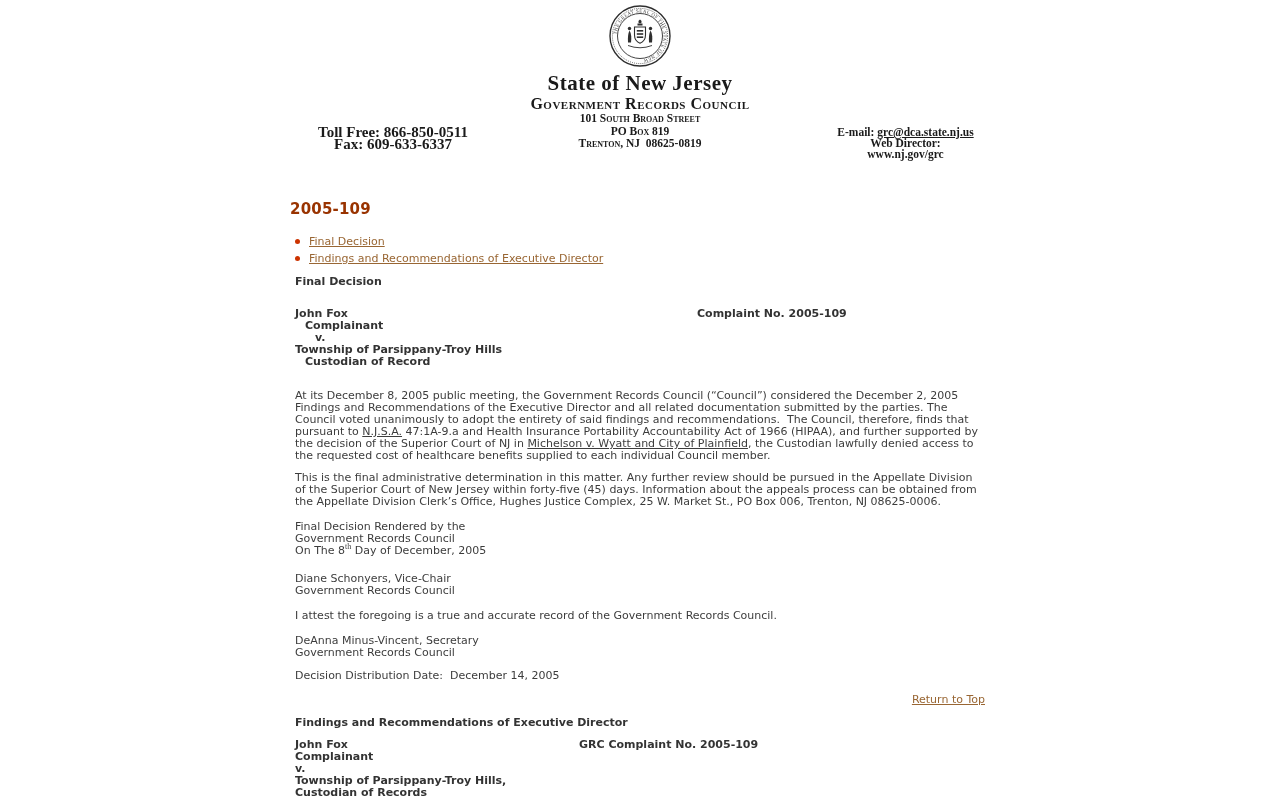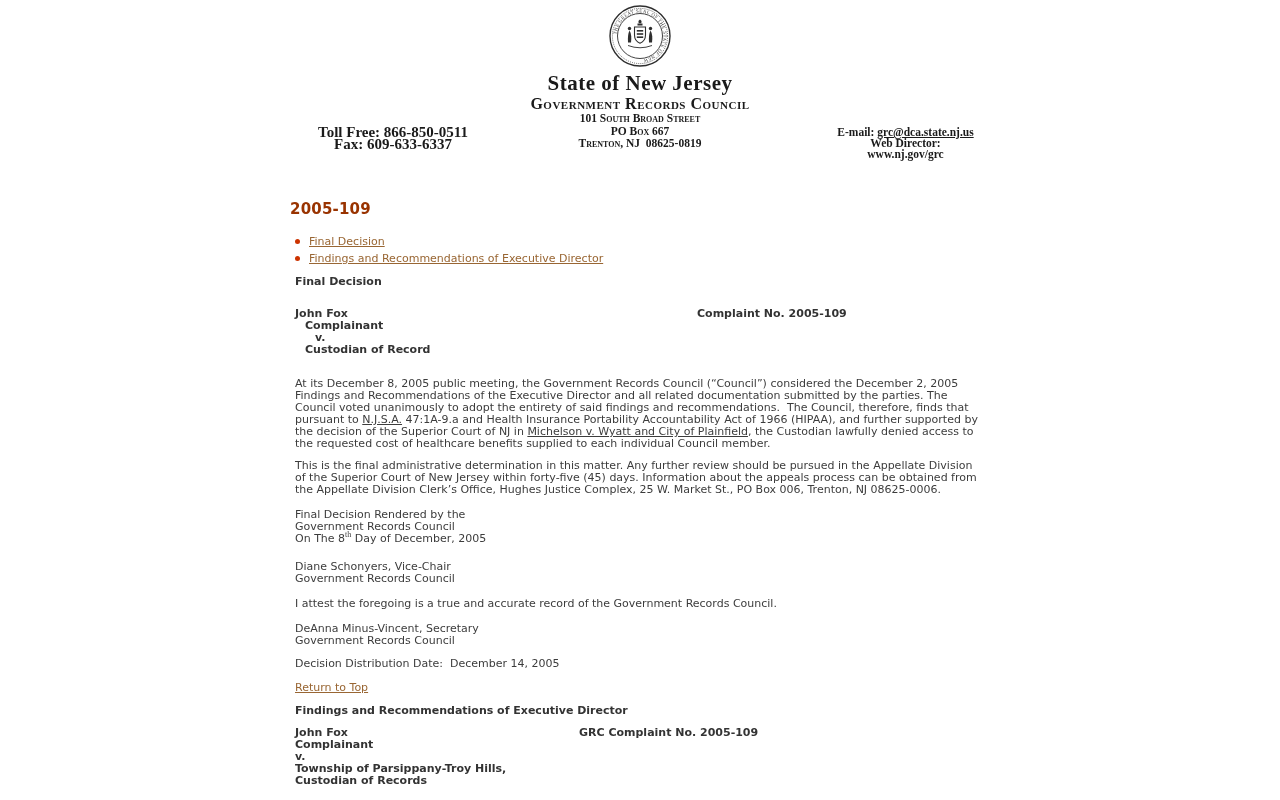--- a/index.html
+++ b/index.html
@@ -80,21 +80,21 @@
   .u { text-decoration: underline; }
 
   .line-block { font-size: 11px; line-height: 12px; color: #3c3c3c; }
   .lb-rendered { margin-top: 13px; }
   .lb-sig1 { margin-top: 16px; }
   .lb-attest { margin-top: 13px; }
   .lb-sig2 { margin-top: 13px; }
   .lb-dist { margin-top: 11px; }
   sup { font-size: 8px; line-height: 0; font-family: Liberation Serif, serif; }
 
-  .return-row { margin-top: 10px; line-height: 12px; }
+  .return-row { text-align: right; margin-top: 10px; line-height: 12px; }
 
   .findings-heading { margin-top: 11px; }
   .caption2 { margin-top: 10px; }
 </style>
 </head>
 <body>
 
 <div class="page">
 
   <header class="letterhead">
@@ -122,21 +122,21 @@
         <path d="M21.5 26.5 q-2 4 -1.5 12 l3 0 q1 -8 -1.5 -12 z" fill="#2e2e2e"></path>
         <circle cx="42.5" cy="24.5" r="1.7" fill="#2e2e2e"></circle>
         <path d="M42.5 26.5 q-2 4 -1.5 12 l3 0 q1 -8 -1.5 -12 z" fill="#2e2e2e"></path>
 
         <path d="M20 41.5 q12 4.5 24 0" fill="none" stroke="#2e2e2e" stroke-width="0.9"></path>
       </svg>
     </div>
     <div class="state-title">State of New Jersey</div>
     <div class="council-subtitle">Government Records Council</div>
     <div class="addr-line">101 South Broad Street</div>
-    <div class="addr-line">PO Box 667</div>
+    <div class="addr-line">PO Box 819</div>
     <div class="addr-line">Trenton, NJ&nbsp; 08625-0819</div>
 
     <div class="contact-left">
       <div>Toll Free: 866-850-0511</div>
       <div>Fax: 609-633-6337</div>
     </div>
 
     <div class="contact-right">
       <div>
         <span>E-mail: </span><a class="email-link">grc@dca.state.nj.us</a>
@@ -163,20 +163,21 @@
 
     <div class="section-heading">Final Decision</div>
 
     <div class="caption">
       <div class="cap-line">
         <span>John Fox</span>
         <span class="cap-no cap-no-1">Complaint No. 2005-109</span>
       </div>
       <div class="cap-line ind1">Complainant</div>
       <div class="cap-line ind2">v.</div>
+      <div class="cap-line">Township of Parsippany-Troy Hills</div>
       <div class="cap-line ind1">Custodian of Record</div>
     </div>
 
     <p class="body-para p1"><span>At its December 8, 2005 public meeting, the Government Records Council (“Council”) considered the December 2, 2005 Findings and Recommendations of the Executive Director and all related documentation submitted by the parties. The Council voted unanimously to adopt the entirety of said findings and recommendations.&nbsp; The Council, therefore, finds that pursuant to </span><span class="u">N.J.S.A.</span><span> 47:1A-9.a and Health Insurance Portability Accountability Act of 1966 (HIPAA), and further supported by the decision of the Superior Court of NJ in </span><span class="u">Michelson v. Wyatt and City of Plainfield</span><span>, the Custodian lawfully denied access to the requested cost of healthcare benefits supplied to each individual Council member.</span></p>
 
     <p class="body-para p2">This is the final administrative determination in this matter. Any further review should be pursued in the Appellate Division of the Superior Court of New Jersey within forty-five (45) days. Information about the appeals process can be obtained from the Appellate Division Clerk’s Office, Hughes Justice Complex, 25 W. Market St., PO Box 006, Trenton, NJ 08625-0006.</p>
 
     <div class="line-block lb-rendered">
       <div>Final Decision Rendered by the</div>
       <div>Government Records Council</div>

